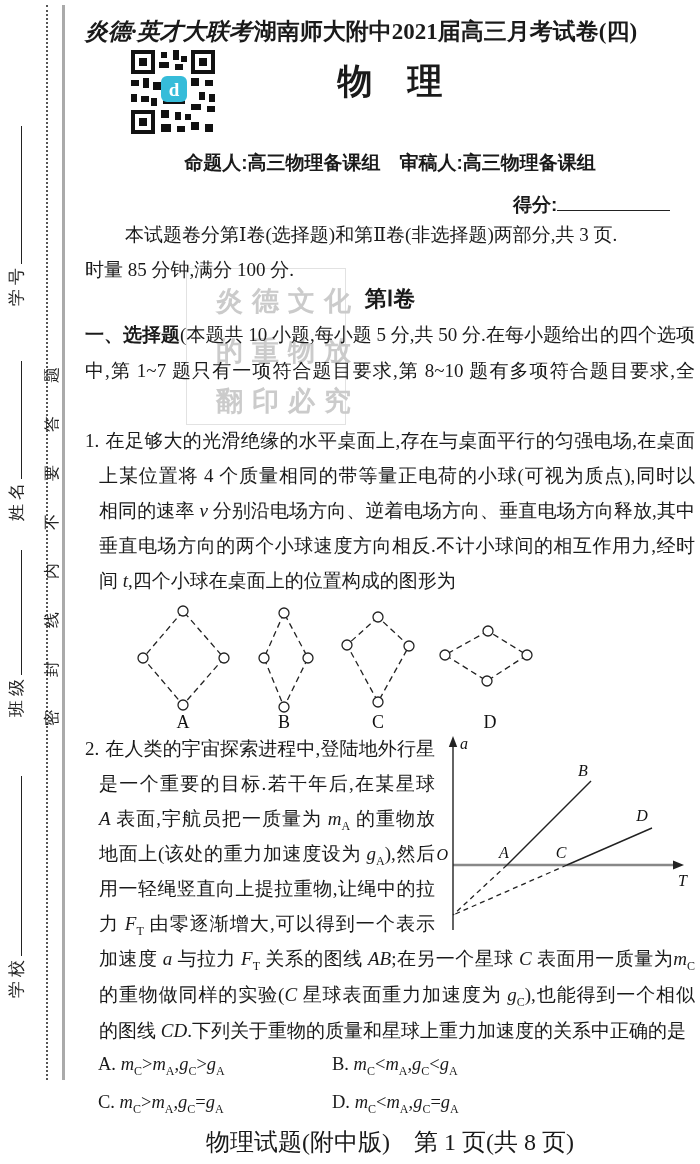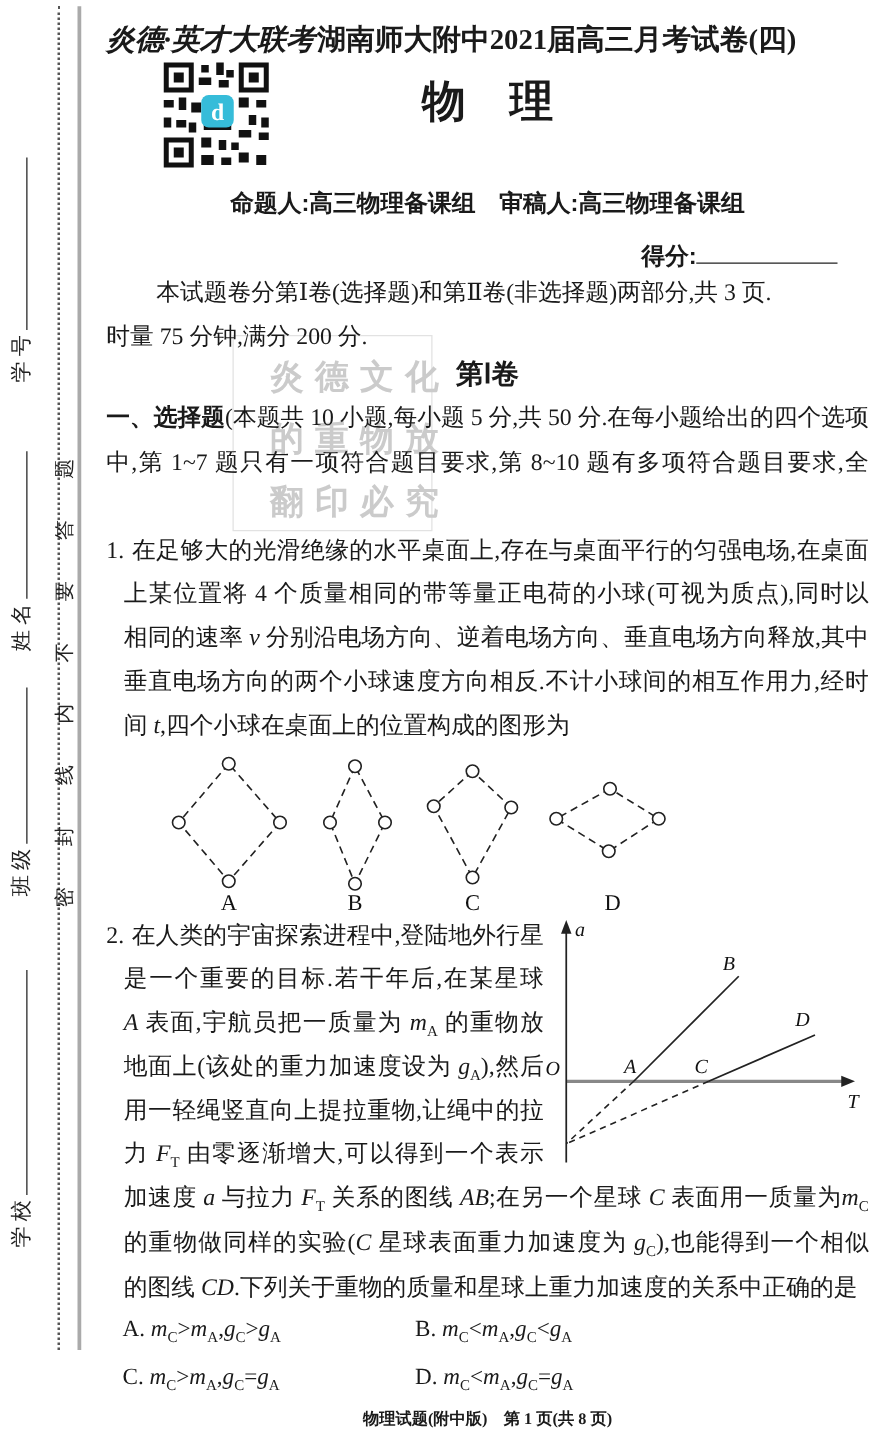--- a/index.html
+++ b/index.html
@@ -44,21 +44,21 @@
   .q2left{width:350px !important;}
   .q2left.cont{width:336px !important;}
   .qnum{margin-right:6px;}
   .opt-row{position:absolute;left:0;width:610px;font-size:18.5px;}
   .opt{position:absolute;top:0;white-space:nowrap;}
   .opt i{font-family:"Liberation Serif",serif;}
   sub{font-size:12px;}
   .optA,.optC{left:13px;}
   .optB,.optD{left:247px;}
   .footer{position:absolute;left:0;top:1126px;width:610px;text-align:center;
-          font-weight:bold;font-size:13px;}
+          font-weight:normal;font-size:24px;}
   svg text{font-family:"Liberation Serif","DejaVu Serif",serif;}
 </style>
 </head>
 <body>
 
 <div id="page">
 
   <div class="vline-dotted"></div>
   <div class="vline-solid"></div>
   <div class="abs rot seal">密封线内不要答题</div>
@@ -124,21 +124,21 @@
     </svg>
 
     <div class="subject">物　理</div>
     <div class="staff">命题人:高三物理备课组　审稿人:高三物理备课组</div>
 
     <div class="score">
       <span>得分:</span><span class="score-line"></span>
     </div>
 
     <div class="tline nolast indent2" style="top:222px;">本试题卷分第Ⅰ卷(选择题)和第Ⅱ卷(非选择题)两部分,共 3 页.</div>
-    <div class="tline nolast" style="top:257px;">时量 75 分钟,满分 200 分.</div>
+    <div class="tline nolast" style="top:257px;">时量 85 分钟,满分 100 分.</div>
 
     <div class="sect">第Ⅰ卷</div>
 
     <div class="tline" style="top:322px;"><span class="bold-hei">一、选择题</span><span>(本题共 10 小题,每小题 5 分,共 50 分.在每小题给出的四个选项</span></div>
     <div class="tline" style="top:358px;">中,第 1~7 题只有一项符合题目要求,第 8~10 题有多项符合题目要求,全</div>
 
     <div class="tline" style="top:428px;"><span class="qnum">1.</span><span>在足够大的光滑绝缘的水平桌面上,存在与桌面平行的匀强电场,在桌面</span></div>
     <div class="tline cont" style="top:463px;">上某位置将 4 个质量相同的带等量正电荷的小球(可视为质点),同时以</div>
     <div class="tline cont" style="top:498px;">相同的速率 <i>v</i> 分别沿电场方向、逆着电场方向、垂直电场方向释放,其中</div>
     <div class="tline cont" style="top:533px;">垂直电场方向的两个小球速度方向相反.不计小球间的相互作用力,经时</div>

